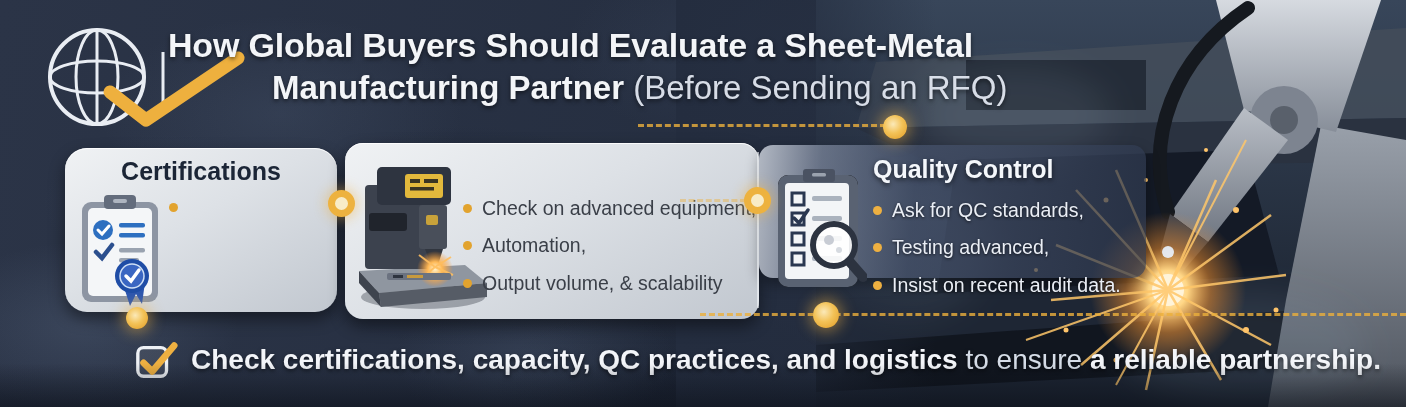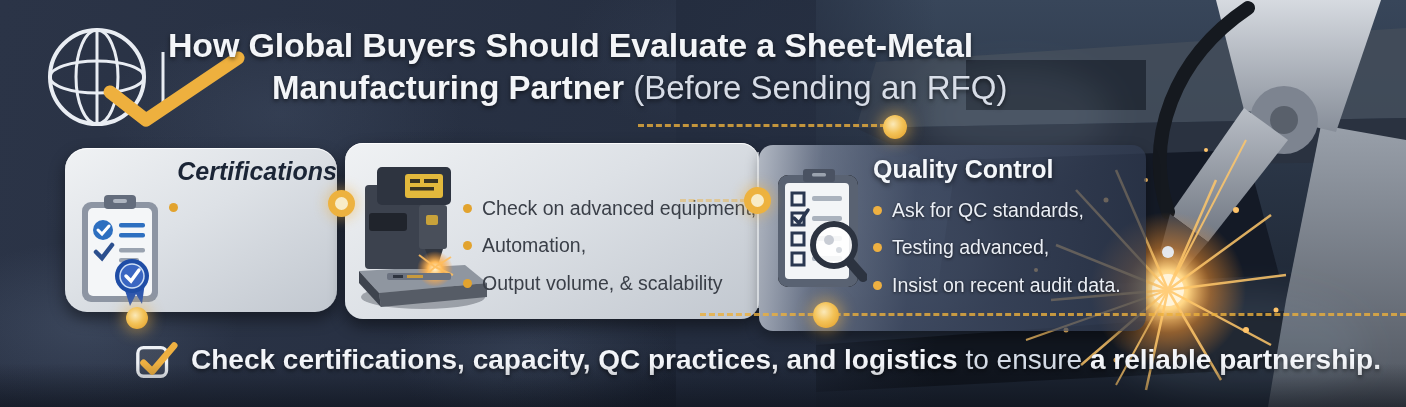--- a/index.html
+++ b/index.html
@@ -47,21 +47,21 @@
 
   
   .card-light {
     position: absolute; z-index: 2; border-radius: 18px;
     background: linear-gradient(150deg, #f0f2f4 0%, #dde1e6 45%, #c1c7cf 100%);
     box-shadow: 0 7px 16px rgba(0,0,0,.45), inset 0 1px 0 rgba(255,255,255,.85);
   }
   #card-certifications { left: 65px; top: 148px; width: 272px; height: 164px; border-radius: 22px; }
   #card-machinery { left: 345px; top: 143px; width: 414px; height: 176px; }
   .card-title-dark {
-    position: absolute; text-align: right; font-size: 25px; font-weight: 700; color: #1b2536; font-style: italic;
+    position: absolute; text-align: center; font-size: 25px; font-weight: 700; color: #1b2536;
   }
   #card-certifications .card-title-dark { left: 0; top: 9px; width: 100%; }
   #card-machinery .card-title-dark { left: 100px; top: 11px; width: 310px; }
   .bullets { position: absolute; list-style: none; }
   .bullet { display: flex; margin-bottom: 10px; }
   .bullet-dot {
     flex: 0 0 9px; width: 9px; height: 9px; border-radius: 50%;
     background: #e2a32e; margin: 9px 10px 0 0;
   }
   .bullet-text { font-size: 19.5px; line-height: 1.4; color: #3a3f48; }
@@ -72,21 +72,21 @@
   .machine-icon-wrap { position: absolute; left: 2px; top: 12px; width: 152px; height: 162px; }
 
   
   .card-divider {
     position: absolute; left: 757px; top: 152px; width: 2px; height: 156px; z-index: 3;
     background: rgba(245,248,252,.6);
   }
 
   
   #card-quality {
-    position: absolute; left: 759px; top: 145px; width: 387px; height: 186px; z-index: 2;
+    position: absolute; left: 759px; top: 145px; width: 387px; height: 133px; z-index: 2;
     border-radius: 14px;
     background: linear-gradient(95deg, rgba(203,209,219,.85) 0%, rgba(141,152,174,.62) 16%,
                 rgba(70,82,107,.76) 40%, rgba(47,58,80,.72) 100%);
     box-shadow: 0 6px 14px rgba(0,0,0,.35);
   }
   #card-quality .card-title-light {
     position: absolute; left: 114px; top: 10px; font-size: 25px; font-weight: 700;
     color: #f4f7fb; text-shadow: 0 2px 5px rgba(0,0,0,.6);
   }
   #card-quality .bullets { left: 114px; top: 52px; width: 265px; }

